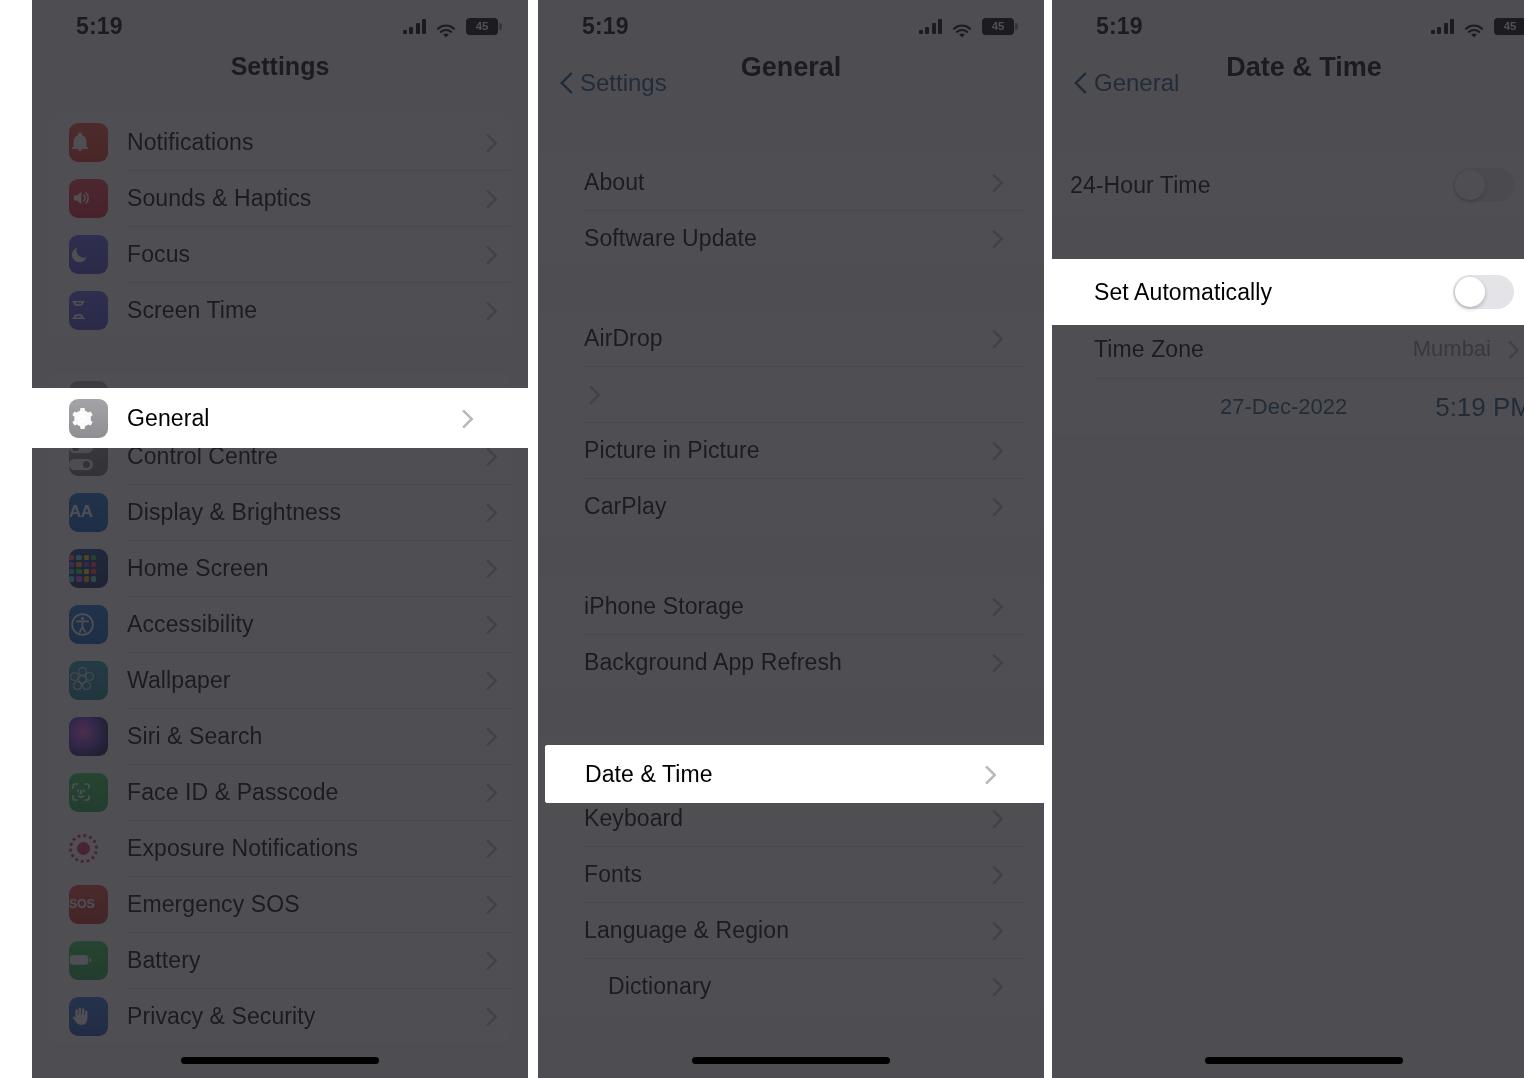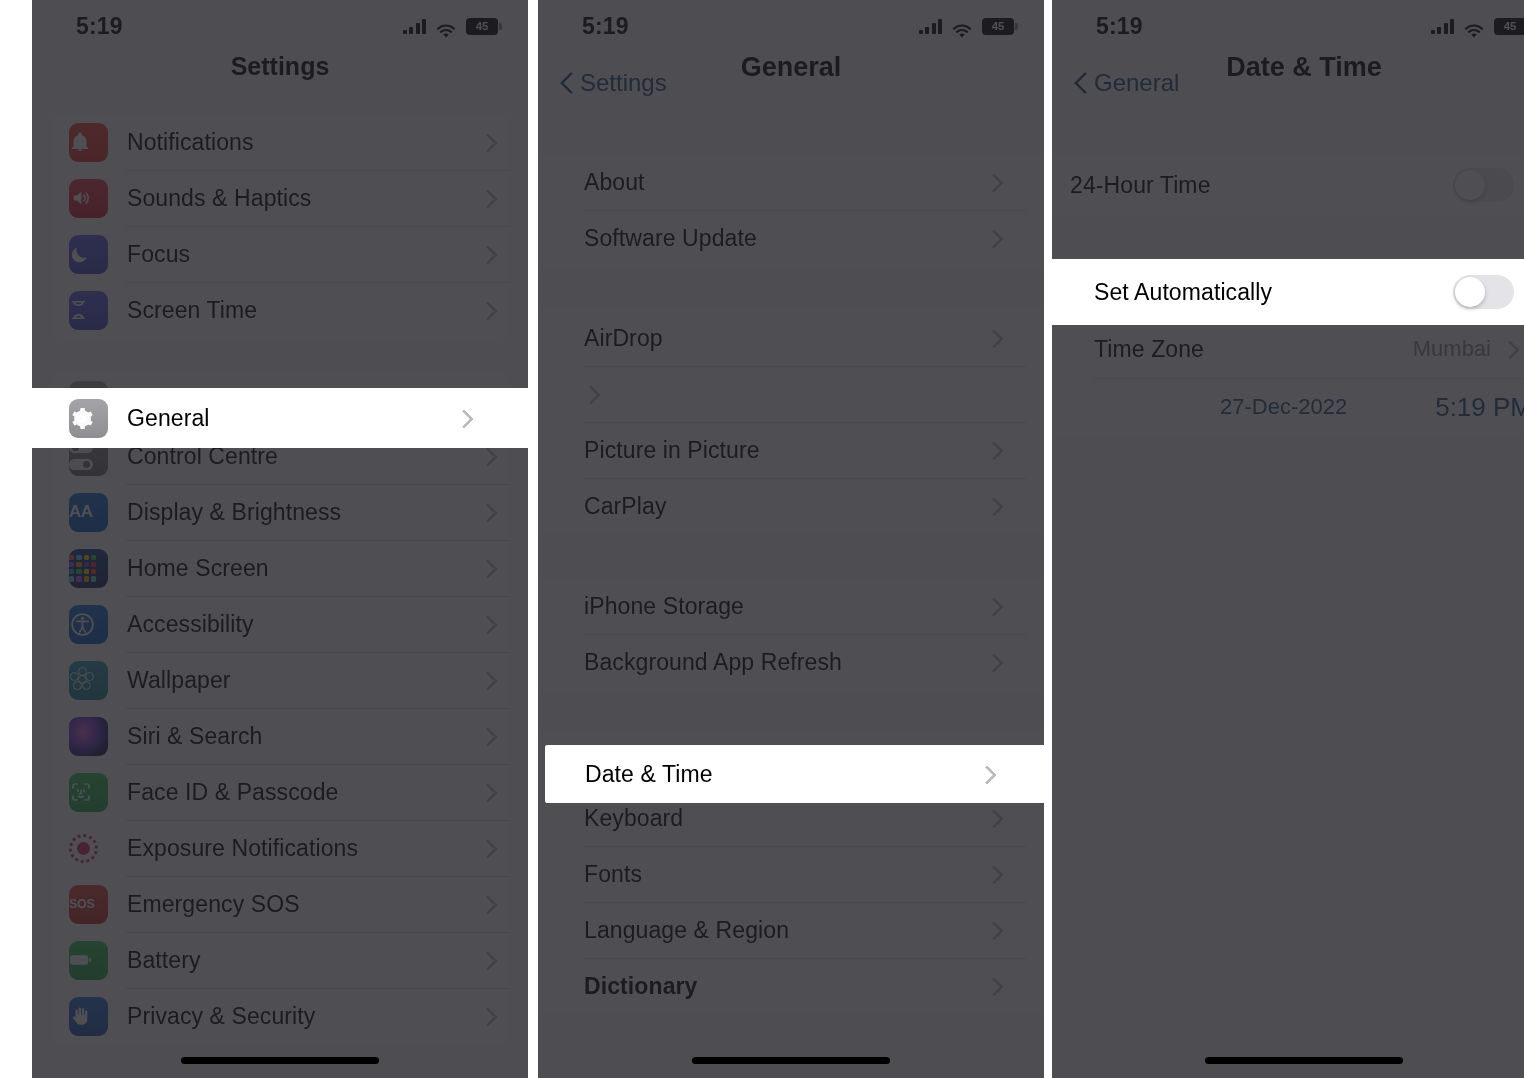--- a/index.html
+++ b/index.html
@@ -620,21 +620,21 @@
         <div class="row noicon" style="padding-left:46px;">
           <div class="sep-line" style="left:46px; right:18px;"></div>
           <div class="row-label">Fonts</div>
           <div class="chev-right" style="margin-right:28px;"></div>
         </div>
         <div class="row noicon" style="padding-left:46px;">
           <div class="sep-line" style="left:46px; right:18px;"></div>
           <div class="row-label">Language &amp; Region</div>
           <div class="chev-right" style="margin-right:28px;"></div>
         </div>
-        <div class="row noicon" style="padding-left:46px;font-weight:bold;">
+        <div class="row noicon" style="padding-left:70px;">
           <div class="sep-line" style="left:46px; right:18px;"></div>
           <div class="row-label">Dictionary</div>
           <div class="chev-right" style="margin-right:28px;"></div>
         </div>
       </div>
 
     </div>
 
     <div class="dim"></div>
 

